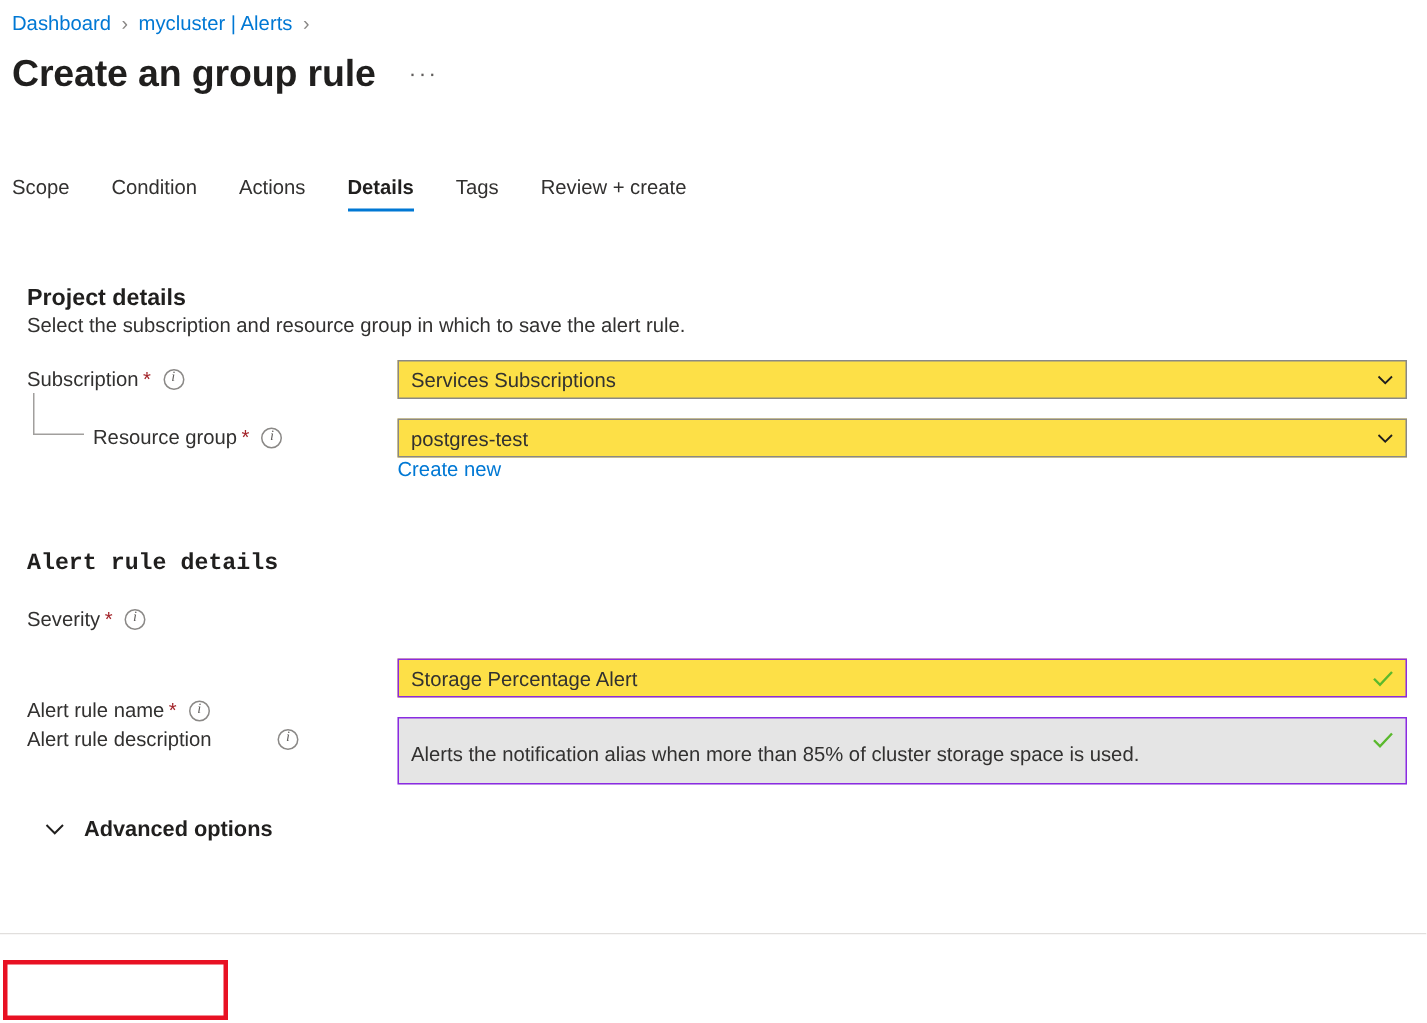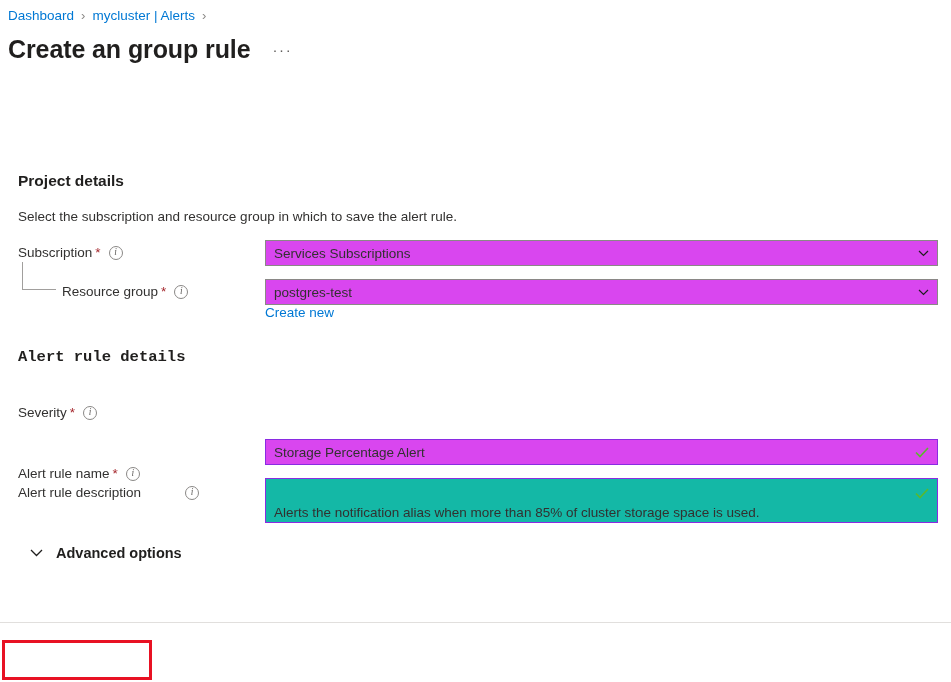--- a/index.html
+++ b/index.html
@@ -83,20 +83,21 @@
     height: 2px;
     background: #0078d4;
   }
 
   
   .section-heading {
     position: absolute; left: 18px;
     font-size: 15.5px;
     font-weight: 600;
     color: #201f1e;
+    margin-top: 18px;
   }
   #project-details-heading { top: 172px; }
   #alert-details-heading { top: 348px; font-family: Liberation Mono, monospace; }
 
   #project-details-desc {
     position: absolute; left: 18px; top: 209px;
     font-size: 13.5px;
     color: #323130;
   }
 
@@ -138,21 +139,21 @@
     border-left: 1px solid #a19f9d;
     border-bottom: 1px solid #a19f9d;
   }
 
   
   .control {
     position: absolute;
     left: 265px;
     width: 673px;
     height: 26px;
-    background: #d946ef;
+    background: #fde047;
     border: 1px solid #8a8886;
     display: flex;
     align-items: center;
     padding: 0 0 0 8px;
     font-size: 13.5px;
     color: #323130;
     cursor: pointer;
   }
   .control.valid { border-color: #8a2be2; border-width: 1px; }
   .control .value {
@@ -187,24 +188,24 @@
     font-size: 13.5px;
     color: #0078d4;
     cursor: pointer;
   }
 
   
   #alert-desc-control {
     position: absolute;
     left: 265px; top: 478px;
     width: 673px; height: 45px;
-    background: #14b8a6;
+    background: #e5e5e5;
     border: 1px solid #8a2be2;
     display: flex;
-    align-items: flex-end;
+    align-items: center;
     padding: 5px 0 0 8px;
     font-size: 13.5px;
     color: #323130;
     cursor: text;
   }
   #alert-desc-control .value {
     flex: 1 1 auto;
     line-height: 18px;
   }
   #alert-desc-control .check-mark {
@@ -262,20 +263,28 @@
     <span class="crumb-sep">›</span>
     <span class="crumb-link">mycluster | Alerts</span>
     <span class="crumb-sep">›</span>
   </div>
 
   <div id="title-row">
     <div id="page-title">Create an group rule</div>
     <div id="title-ellipsis">···</div>
   </div>
 
+  <div id="tabs">
+    <div class="tab">Scope</div>
+    <div class="tab">Condition</div>
+    <div class="tab">Actions</div>
+    <div class="tab active">Details</div>
+    <div class="tab">Tags</div>
+    <div class="tab">Review + create</div>
+  </div>
 
   <div class="section-heading" id="project-details-heading">Project details</div>
   <div id="project-details-desc">Select the subscription and resource group in which to save the alert rule.</div>
 
   <div class="field-label" style="left:18px; top:245px;text-align:right;">
     <span>Subscription</span>
     <span class="req-star">*</span>
     <span class="info-icon">i</span>
   </div>
   <div class="control" style="top:240px;">

